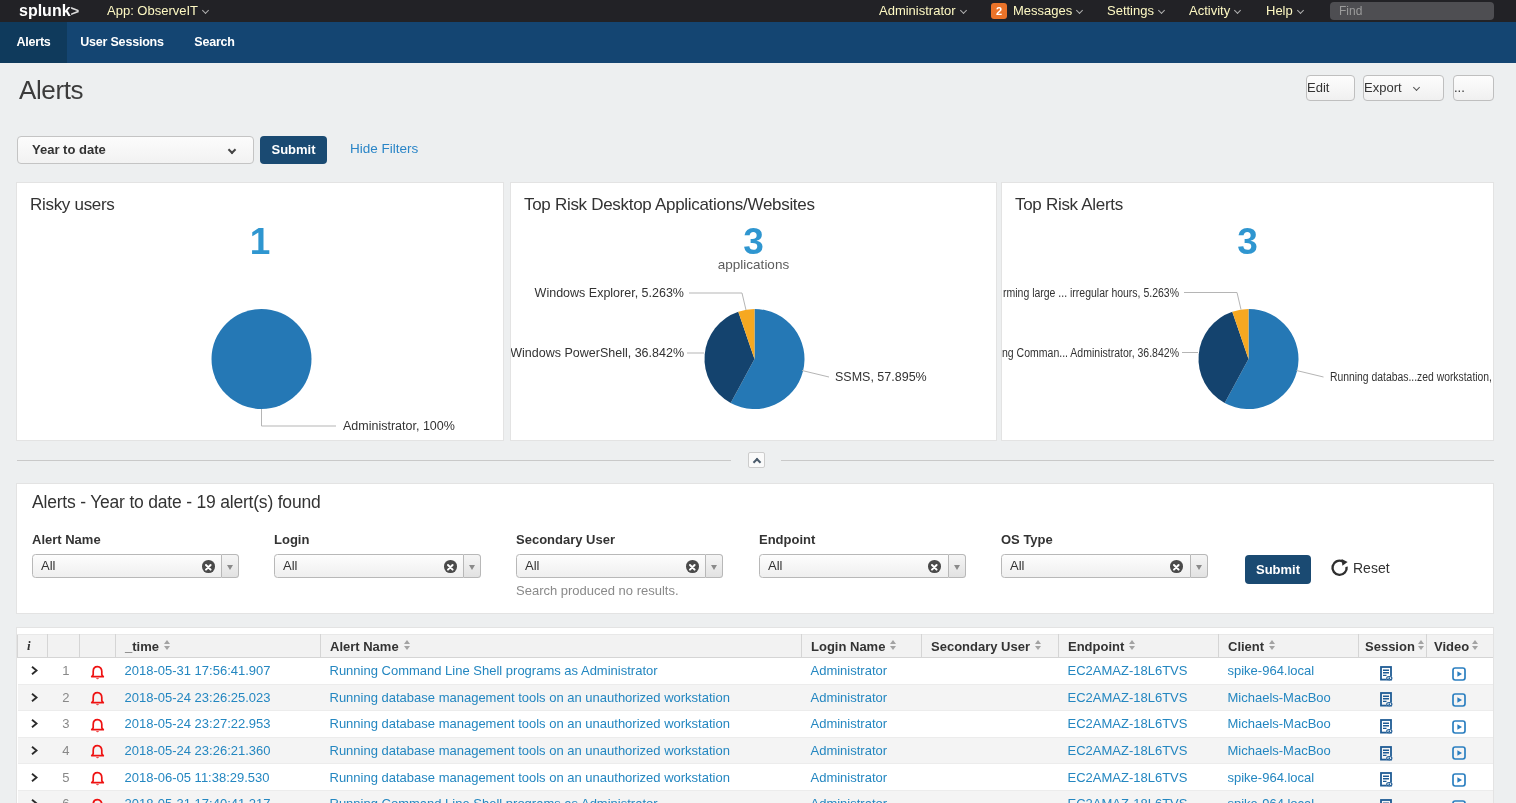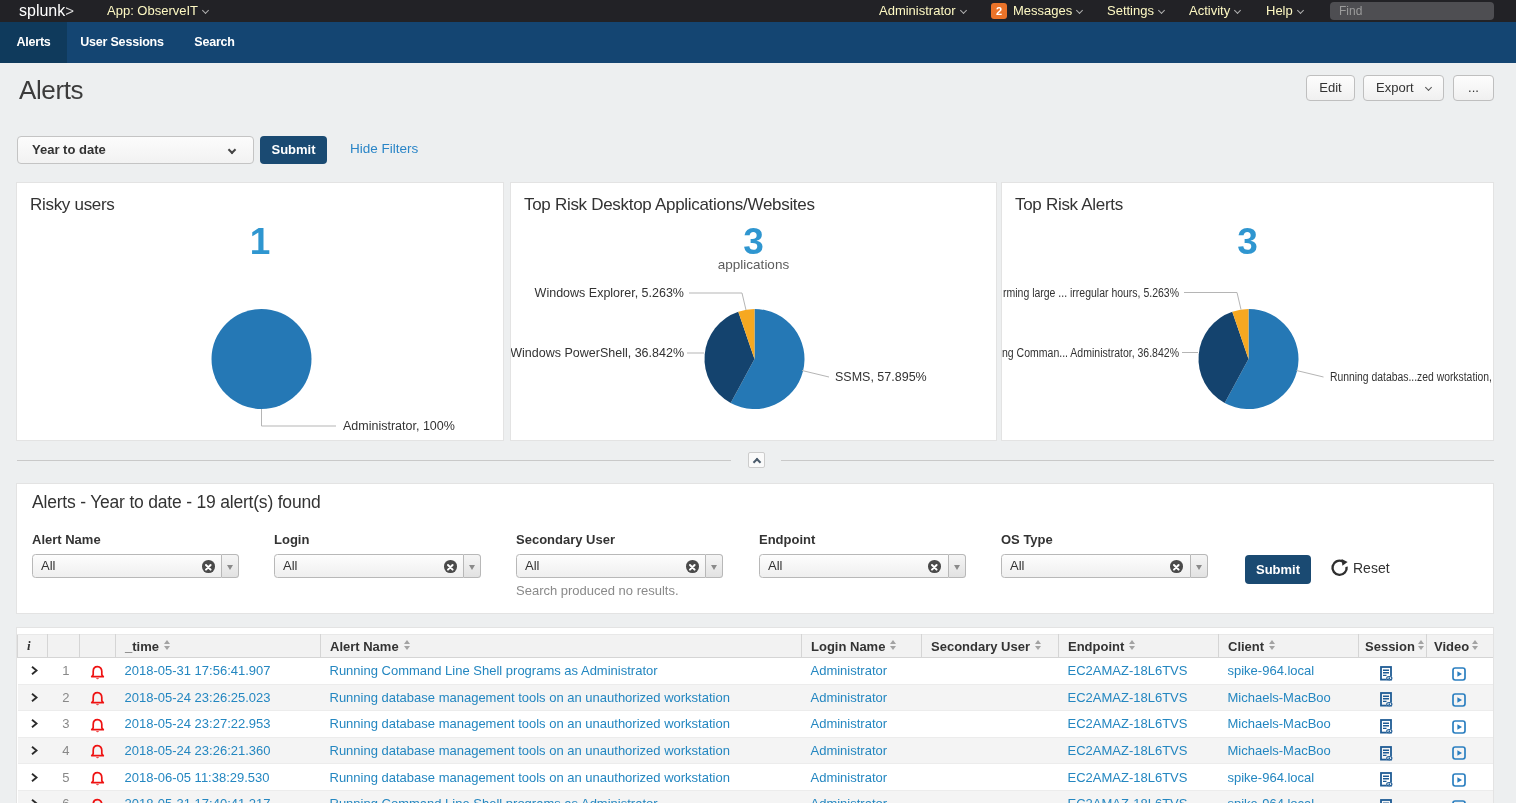--- a/index.html
+++ b/index.html
@@ -1,33 +1,33 @@
 <!DOCTYPE html>
 <html><head><meta charset="utf-8"><title>Alerts | Splunk</title>
 <style>
 *{margin:0;padding:0;box-sizing:border-box}
 html,body{width:1516px;height:803px;overflow:hidden}
 body{font-family:"Liberation Sans",sans-serif;background:#edeff0;position:relative}
 
 .topbar{position:absolute;left:0;top:0;width:1516px;height:22px;background:#222226;color:#c7c7c7;font-size:13px}
-.slogo{position:absolute;left:19px;top:2px;font-size:16px;font-weight:normal;color:#fff}
+.slogo{position:absolute;left:19px;top:2px;font-size:16px;font-weight:bold;color:#fff}
 .slogo .gt{color:#ddd;font-size:15px}
 .tbi{position:absolute;top:0;height:34px;line-height:21px;color:#fef9c3}
 .chev{display:inline-block;width:5px;height:5px;border-right:1.5px solid #b0b0b0;border-bottom:1.5px solid #b0b0b0;transform:rotate(45deg);vertical-align:2px;margin-left:5px}
 .badge{position:absolute;left:991px;top:3px;width:16px;height:16px;background:#eb7329;color:#fff;font-weight:bold;font-size:11px;text-align:center;line-height:16px;border-radius:3px}
 .find{position:absolute;left:1330px;top:2px;width:164px;height:18px;background:#4e4e52;border-radius:4px;color:#9b9b9b;font-size:12px;line-height:18px;padding-left:9px}
 
 .navbar{position:absolute;left:0;top:22px;width:1516px;height:41px;background:#144572}
 .tab{position:absolute;top:0;height:41px;line-height:41px;color:#fff;font-size:12.5px;font-weight:bold;letter-spacing:-0.2px;text-align:center}
 .tab.active{background:#0f3a5c}
 .oitlogo{position:absolute;left:1274px;top:-6.5px;font-size:50px;line-height:50px;color:#fff;letter-spacing:-0.2px;font-weight:normal}
 .oitlogo .it{color:#e85f29}
 
 .h1{position:absolute;left:19px;top:77px;font-size:26px;line-height:26px;letter-spacing:-0.4px;color:#3c3c3c;font-weight:normal}
-.btn{position:absolute;height:26px;background:linear-gradient(#fdfdfd,#f0f0f0);border:1px solid #bfbfbf;border-radius:4px;font-size:13px;color:#333;text-align:center;line-height:24px}
+.btn{position:absolute;height:26px;background:linear-gradient(#fdfdfd,#f0f0f0);border:1px solid #bfbfbf;border-radius:4px;font-size:13px;color:#333;line-height:24px}
 
 .sel{position:absolute;left:17px;top:136px;width:237px;height:28px;background:linear-gradient(#fcfcfc,#f2f2f2);border:1px solid #c4c4c4;border-radius:4px;font-size:13px;font-weight:bold;color:#333;line-height:26px;padding-left:14px}
 .sel .chev2{position:absolute;right:18px;top:10px;width:6px;height:6px;border-right:2px solid #444;border-bottom:2px solid #444;transform:rotate(45deg)}
 .submit1{position:absolute;left:260px;top:136px;width:67px;height:28px;background:#1a4a72;border-radius:4px;color:#fff;font-size:13px;font-weight:bold;text-align:center;line-height:28px}
 .hidef{position:absolute;left:350px;top:141px;font-size:13.5px;color:#2a85c7}
 
 .panel{position:absolute;top:182px;height:259px;background:#fff;border:1px solid #e3e3e3}
 .ptitle{position:absolute;left:13px;top:12px;font-size:17px;letter-spacing:-0.3px;font-weight:normal;color:#333}
 .bignum{position:absolute;left:0;width:100%;top:39.5px;text-align:center;font-size:37px;line-height:37px;font-weight:bold;color:#2f96d0}
 .biglab{position:absolute;left:0;width:100%;top:74px;text-align:center;font-size:13.5px;color:#5c5c5c}

